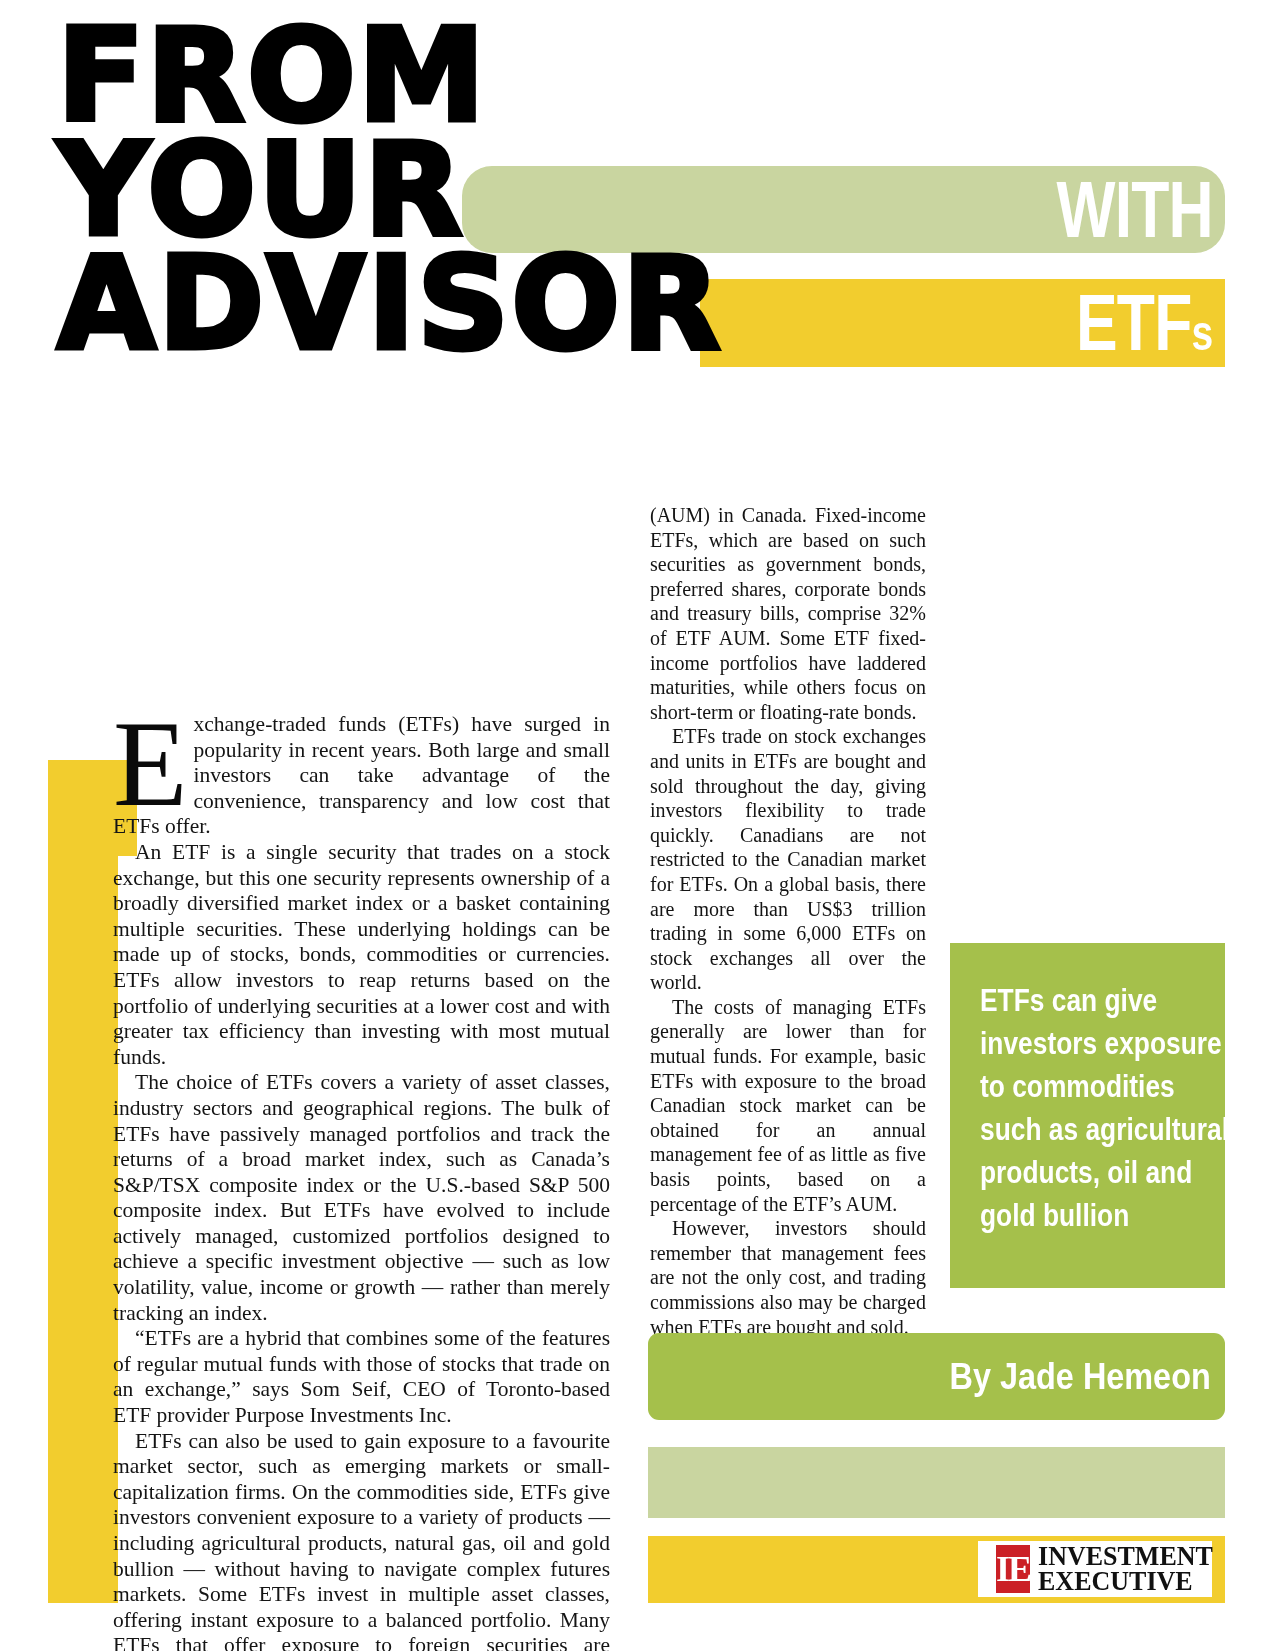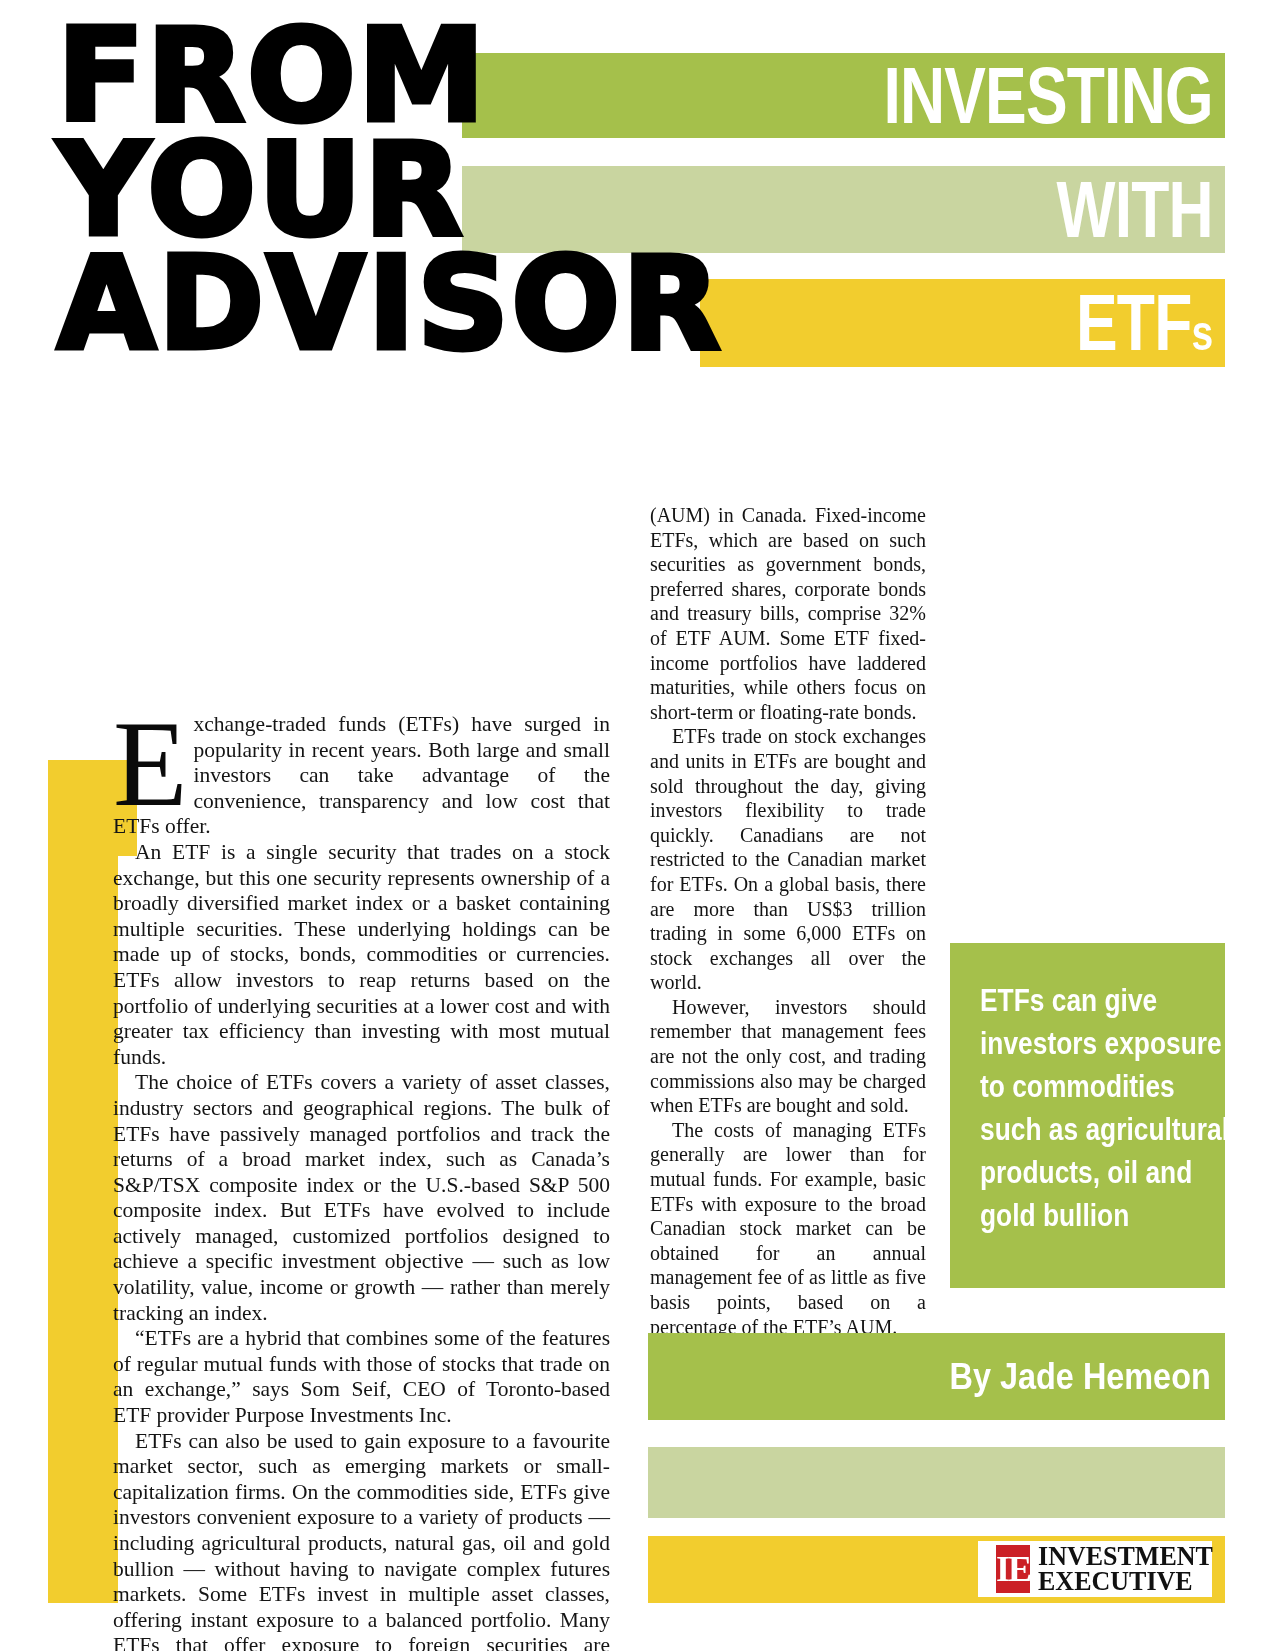--- a/index.html
+++ b/index.html
@@ -6,21 +6,21 @@
   #page{position:relative;width:1275px;height:1651px;background:#ffffff;overflow:hidden;
         font-family:"Liberation Serif",serif;color:#141414;}
 
   
   .band{position:absolute;display:flex;align-items:center;justify-content:flex-end;z-index:2;}
   .band-label{font-family:"Liberation Sans",sans-serif;font-weight:bold;color:#ffffff;
               font-size:80px;line-height:1;letter-spacing:-1px;white-space:nowrap;
               transform:scaleX(0.78);transform-origin:right center;padding-right:16px;}
   .band-label .suffix{font-size:50px;}
   #band1{left:462px;top:53px;width:763px;height:85px;background:#a5c04b;}
-  #band2{left:462px;top:166px;width:763px;height:87px;background:#c9d5a0;}
+  #band2{left:462px;top:166px;width:763px;height:87px;background:#c9d5a0;border-radius:30px;}
   #band3{left:700px;top:279px;width:525px;height:88px;background:#f2cd2e;}
 
   .blackword{position:absolute;left:57px;z-index:3;font-family:"DejaVu Sans",sans-serif;
              font-weight:bold;font-size:128px;line-height:1;color:#000;
              -webkit-text-stroke:5px #000;letter-spacing:2px;white-space:nowrap;}
   #word1{top:12px;}
   #word2{top:126px;}
   #word3{top:240px;}
 
   
@@ -43,21 +43,21 @@
 
   
   #pull-quote{position:absolute;left:950px;top:943px;width:275px;height:345px;
               background:#a5c04b;z-index:2;overflow:hidden;}
   #pull-quote .pq-text{display:block;width:310px;margin:36px 0 0 30px;
               font-family:"Liberation Sans",sans-serif;font-weight:bold;color:#ffffff;
               font-size:31px;line-height:43px;transform:scaleX(0.85);transform-origin:left top;}
 
   
   #byline-bar{position:absolute;left:648px;top:1333px;width:577px;height:87px;background:#a5c04b;
-              display:flex;align-items:center;justify-content:flex-end;z-index:2;}
+              display:flex;align-items:center;justify-content:flex-end;z-index:2;border-radius:11px;}
   #byline-bar .byline-text{font-family:"Liberation Sans",sans-serif;font-weight:bold;color:#fff;
               font-size:36px;line-height:1;white-space:nowrap;transform:scaleX(0.9);
               transform-origin:right center;padding-right:16px;}
   #light-bar{position:absolute;left:648px;top:1447px;width:577px;height:71px;background:#c9d5a0;z-index:2;}
   #yellow-bar{position:absolute;left:648px;top:1536px;width:577px;height:67px;background:#f2cd2e;z-index:2;}
 
   
   #ie-logo{position:absolute;left:978px;top:1541px;width:234px;height:56px;background:#ffffff;
            display:flex;align-items:center;z-index:3;}
   #ie-mono{width:44px;height:48px;margin-left:18px;background:#cb2026;color:#ffffff;
@@ -66,23 +66,20 @@
   #ie-divider{width:2px;height:48px;background:#111;margin-left:4px;}
   #ie-words{margin-left:4px;font-family:"Liberation Serif",serif;font-weight:bold;color:#111;
             font-size:26px;line-height:24px;letter-spacing:0px;transform:scaleY(1.05);
             transform-origin:left center;white-space:nowrap;}
 </style>
 </head>
 <body>
 
 <div id="page">
 
-  <div class="band" id="band1">
-    <span class="band-label">INVESTING</span>
-  </div>
   <div class="band" id="band2">
     <span class="band-label">WITH</span>
   </div>
   <div class="band" id="band3">
     <span class="band-label"><span>ETF</span><span class="suffix">s</span></span>
   </div>
 
   <div class="blackword" id="word1">FROM</div>
   <div class="blackword" id="word2">YOUR</div>
   <div class="blackword" id="word3">ADVISOR</div>
@@ -96,22 +93,22 @@
     <p class="indent">An ETF is a single security that trades on a stock exchange, but this one security represents ownership of a broadly diversified market index or a basket containing multiple securities. These underlying holdings can be made up of stocks, bonds, commodities or currencies. ETFs allow investors to reap returns based on the portfolio of underlying securities at a lower cost and with greater tax efficiency than investing with most mutual funds.</p>
     <p class="indent">The choice of ETFs covers a variety of asset classes, industry sectors and geographical regions. The bulk of ETFs have passively managed portfolios and track the returns of a broad market index, such as Canada’s S&amp;P/TSX composite index or the U.S.-based S&amp;P 500 composite index. But ETFs have evolved to include actively managed, customized portfolios designed to achieve a specific investment objective — such as low volatility, value, income or growth — rather than merely tracking an index.</p>
     <p class="indent">“ETFs are a hybrid that combines some of the features of regular mutual funds with those of stocks that trade on an exchange,” says Som Seif, CEO of Toronto-based ETF provider Purpose Investments Inc.</p>
     <p class="indent">ETFs can also be used to gain exposure to a favourite market sector, such as emerging markets or small-capitalization firms. On the commodities side, ETFs give investors convenient exposure to a variety of products — including agricultural products, natural gas, oil and gold bullion — without having to navigate complex futures markets. Some ETFs invest in multiple asset classes, offering instant exposure to a balanced portfolio. Many ETFs that offer exposure to foreign securities are available in hedged versions to insulate investors from currency movements.</p>
 
   </div>
 
   <div class="col" id="col-right">
     <p>(AUM) in Canada. Fixed-income ETFs, which are based on such securities as government bonds, preferred shares, corporate bonds and treasury bills, comprise 32% of ETF AUM. Some ETF fixed-income portfolios have laddered maturities, while others focus on short-term or floating-rate bonds.</p>
     <p class="indent">ETFs trade on stock exchanges and units in ETFs are bought and sold throughout the day, giving investors flexibility to trade quickly. Canadians are not restricted to the Canadian market for ETFs. On a global basis, there are more than US$3 trillion trading in some 6,000 ETFs on stock exchanges all over the world.</p>
+    <p class="indent">The costs of managing ETFs generally are lower than for mutual funds. For example, basic ETFs with exposure to the broad Canadian stock market can be obtained for an annual management fee of as little as five basis points, based on a percentage of the ETF’s AUM.</p>
     <p class="indent">However, investors should remember that management fees are not the only cost, and trading commissions also may be charged when ETFs are bought and sold.</p>
-    <p class="indent">The costs of managing ETFs generally are lower than for mutual funds. For example, basic ETFs with exposure to the broad Canadian stock market can be obtained for an annual management fee of as little as five basis points, based on a percentage of the ETF’s AUM.</p>
   </div>
 
   <div id="pull-quote">
     <span class="pq-text">ETFs can give investors exposure to commodities such as agricultural products, oil and gold bullion</span>
   </div>
 
   <div id="byline-bar">
     <span class="byline-text">By Jade Hemeon</span>
   </div>
 

